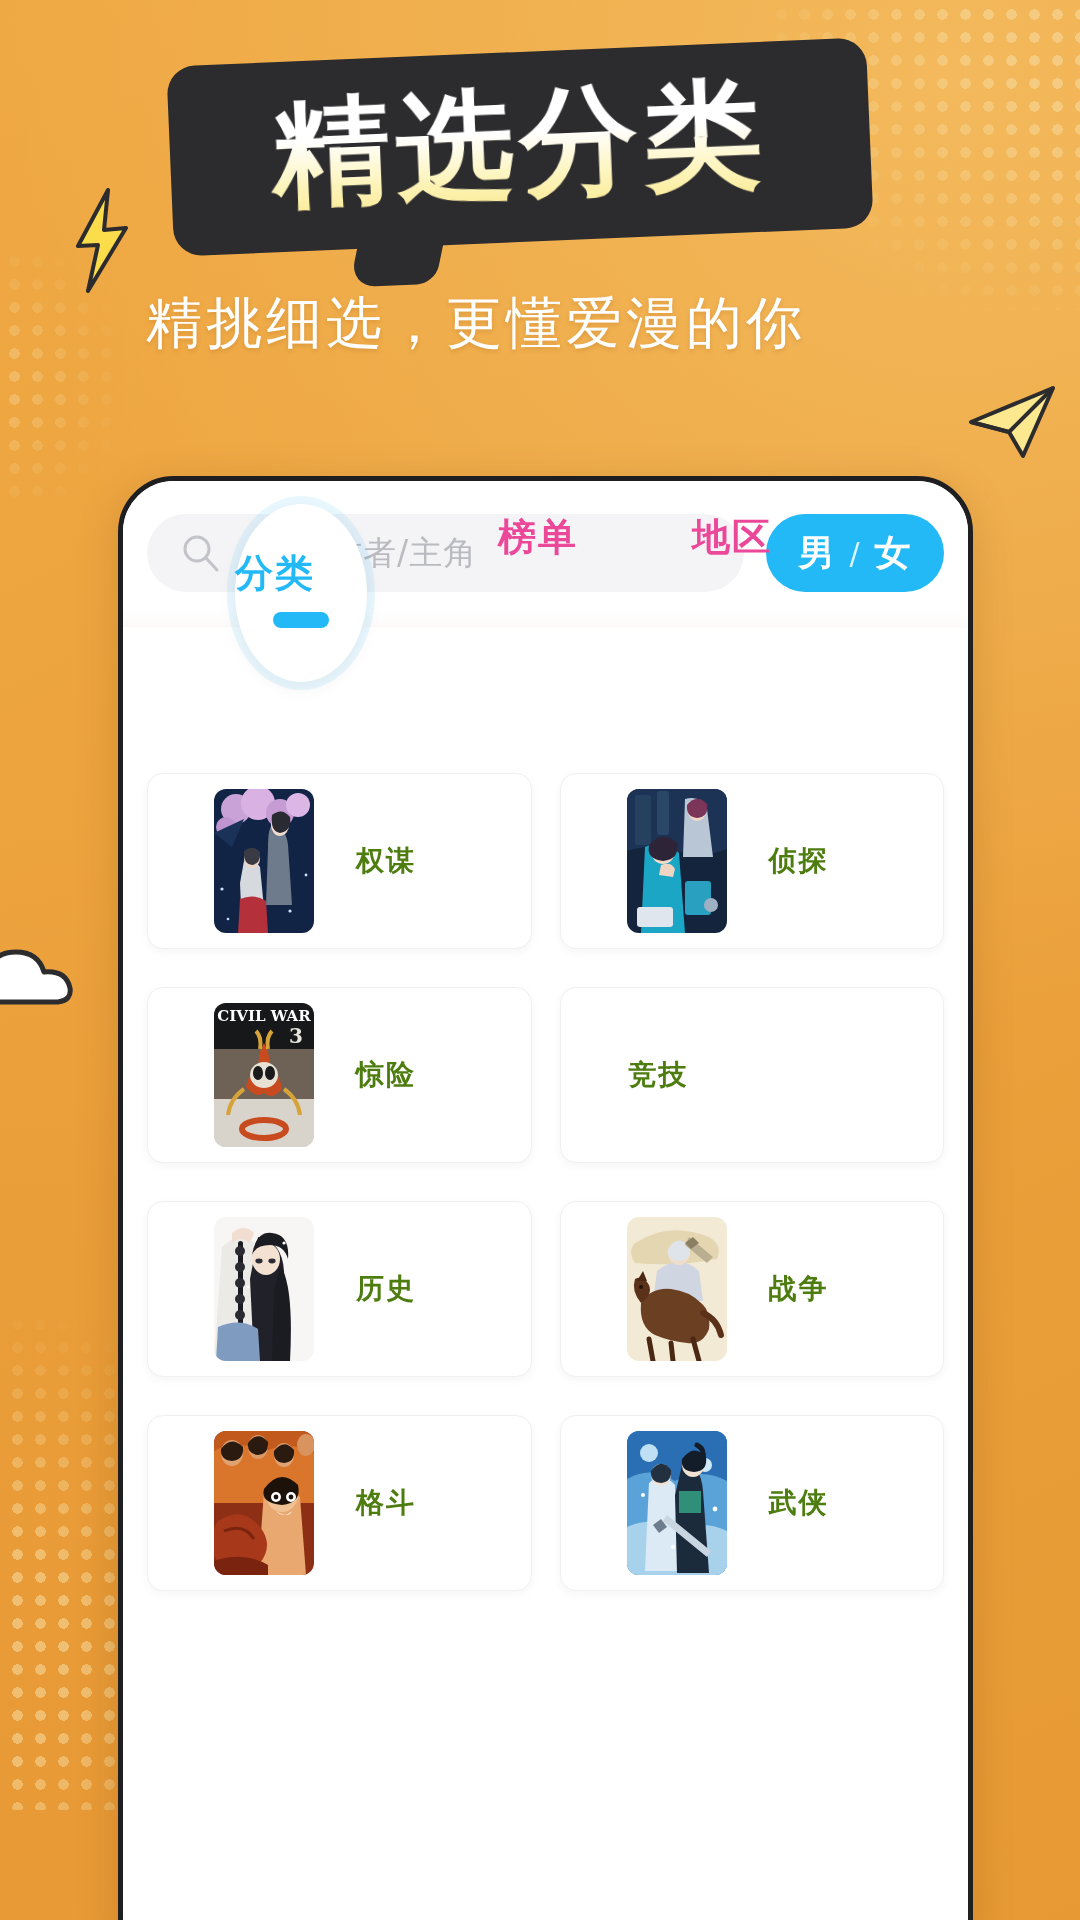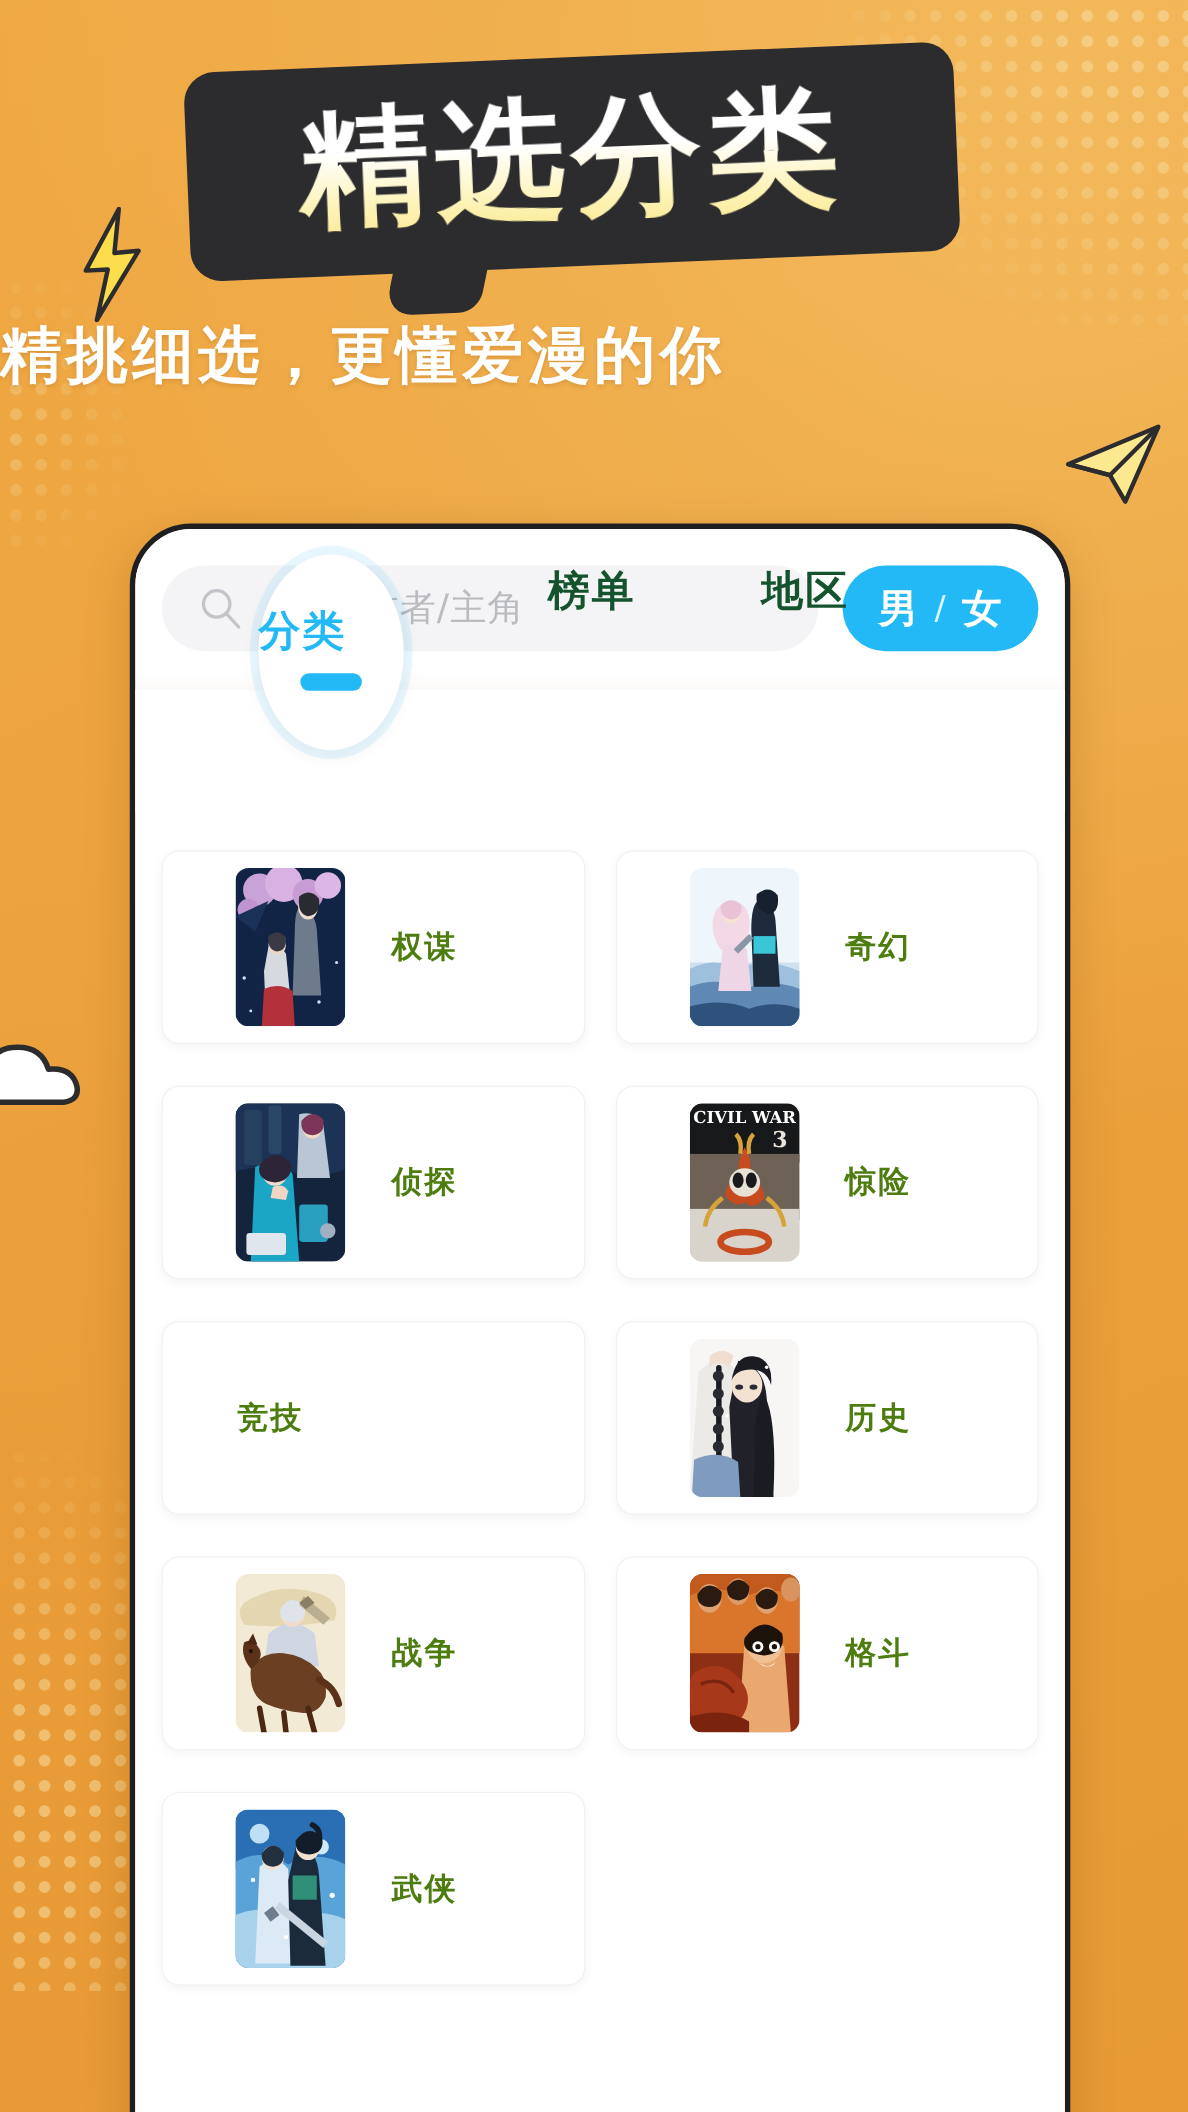--- a/index.html
+++ b/index.html
@@ -52,22 +52,22 @@
     transform:rotate(-2.4deg);
     font-size:118px;font-weight:bold;letter-spacing:6px;line-height:1;
     font-family:"DejaVu Sans","Liberation Sans",sans-serif;
     background:linear-gradient(180deg,#ffffff 0%,#ffffff 42%,#fdf3b6 68%,#f6e071 100%);
     -webkit-background-clip:text;background-clip:text;color:transparent;
     -webkit-text-stroke:0px;
     filter:drop-shadow(3px 5px 0 #2c2c2e);
     padding-bottom:8px;
   }
   .subtitle{
-    position:absolute;left:0;top:286px;width:952px;text-align:left;
-    font-size:56px;font-weight:bold;color:#ffffff;letter-spacing:4px;
+    position:absolute;left:0;top:286px;width:952px;text-align:center;
+    font-size:56px;font-weight:normal;color:#ffffff;letter-spacing:4px;
     text-shadow:0 2px 4px rgba(160,95,20,.28);
     font-family:"DejaVu Sans","Liberation Sans",sans-serif;
   }
 
   
   .phone{
     position:absolute;left:118px;top:476px;width:845px;height:1460px;
     background:#ffffff;border:5px solid #1f1f22;border-radius:56px 56px 0 0;
     overflow:hidden;box-shadow:0 10px 40px rgba(120,70,10,.22);
   }
@@ -86,21 +86,21 @@
 
   
   .tabbar-shadow{position:absolute;left:0;top:146px;width:845px;height:112px;
     background:linear-gradient(180deg,#fdf0ee 0%,#fbe6e2 60%,#ffffff 100%);}
   .tabbar{
     position:absolute;left:-80px;top:146px;width:1000px;height:112px;background:#fff;
     border-radius:20px;box-shadow:0 8px 26px rgba(150,90,60,.13);
     display:flex;align-items:center;
   }
   .tabs{position:absolute;left:80px;top:0;width:845px;height:112px;display:flex;align-items:center;}
-  .tab{position:relative;font-size:38px;color:#14532d;font-weight:bold;letter-spacing:2px;
+  .tab{position:relative;font-size:38px;color:#ec4899;font-weight:bold;letter-spacing:2px;
        font-family:"DejaVu Sans","Liberation Sans",sans-serif;}
   .tab.t1{left:30px;width:190px;text-align:center;}
   .tab.t2{left:60px;width:170px;text-align:center;}
   .tab.t3{left:72px;width:170px;text-align:center;}
   .tab.t4{left:84px;width:170px;text-align:center;}
   .tab.active{color:#23b9f7;}
   .tab-bubble{
     position:absolute;left:112px;top:112px;width:132px;height:178px;border-radius:50%;
     background:#fff;box-shadow:0 0 0 8px rgba(35,185,247,.10), 0 6px 18px rgba(0,0,0,.06);
     transform:translateY(-50%);
@@ -203,41 +203,20 @@
           <path d="M26 110 q14-6 26 2 l2 32 h-30z" fill="#b4303a"></path>
           <circle cx="8" cy="100" r="1.6" fill="#cfe0ff"></circle>
               <circle cx="92" cy="86" r="1.4" fill="#cfe0ff"></circle>
           <circle cx="76" cy="122" r="1.6" fill="#cfe0ff"></circle>
               <circle cx="14" cy="130" r="1.3" fill="#cfe0ff"></circle>
         </svg>
       </div>
       <div class="cat-label">权谋</div>
     </div>
 
-    <div class="cat">
-      <div class="thumb">
-        <svg viewBox="0 0 100 144" preserveAspectRatio="none">
-          <rect width="100" height="144" fill="#eef5fb"></rect>
-          <rect y="86" width="100" height="58" fill="#cfe0ef"></rect>
-          <path d="M0 92 q22-12 44 0 q24-12 56 2 v50 H0z" fill="#9fc0dc"></path>
-          <path d="M0 108 q26-10 50 2 q26-10 50 0 v34 H0z" fill="#5f89b4"></path>
-          <path d="M0 126 q30-8 54 2 q22-8 46 0 v16 H0z" fill="#2f527c"></path>
-          <path d="M24 38 q16-16 28 0 q8 22-8 34 l-16 2 q-12-18-4-36z" fill="#f3d8e6"></path>
-          <ellipse cx="38" cy="42" rx="8" ry="9" fill="#f6e3d4"></ellipse>
-          <path d="M28 34 q10-9 19 0 q1 12-9 13 q-10-1-10-13z" fill="#e9c3d5"></path>
-          <path d="M30 72 q12-6 22 2 l4 38 H26z" fill="#efd6e7"></path>
-          <path d="M62 30 q14 0 16 18 l4 60 H58 l-2-52 q0-22 6-26z" fill="#1d2a3b"></path>
-          <ellipse cx="70" cy="32" rx="8" ry="9" fill="#f3e0d2"></ellipse>
-          <path d="M61 24 q11-9 19 1 q2 16-9 17 q-12-2-10-18z" fill="#16202e"></path>
-          <rect x="58" y="62" width="20" height="16" fill="#3bc6d8"></rect>
-          <path d="M54 60 l-14 14 l4 4 l14-14z" fill="#8a96a6"></path>
-        </svg>
-      </div>
-      <div class="cat-label">奇幻</div>
-    </div>
 
     <div class="cat">
       <div class="thumb">
         <svg viewBox="0 0 100 144" preserveAspectRatio="none">
           <rect width="100" height="144" fill="#13243c"></rect>
           <path d="M0 0 h100 v60 q-26 10 -50 2 Q26 54 0 62z" fill="#1c3355"></path>
           <rect x="8" y="6" width="16" height="50" rx="3" fill="#26405f"></rect>
           <rect x="30" y="2" width="12" height="44" rx="3" fill="#2b4768"></rect>
           <path d="M58 10 q16-4 22 10 l6 48 H56z" fill="#b9c6d6"></path>
           <ellipse cx="70" cy="22" rx="9" ry="10" fill="#f2d9c8"></ellipse>

